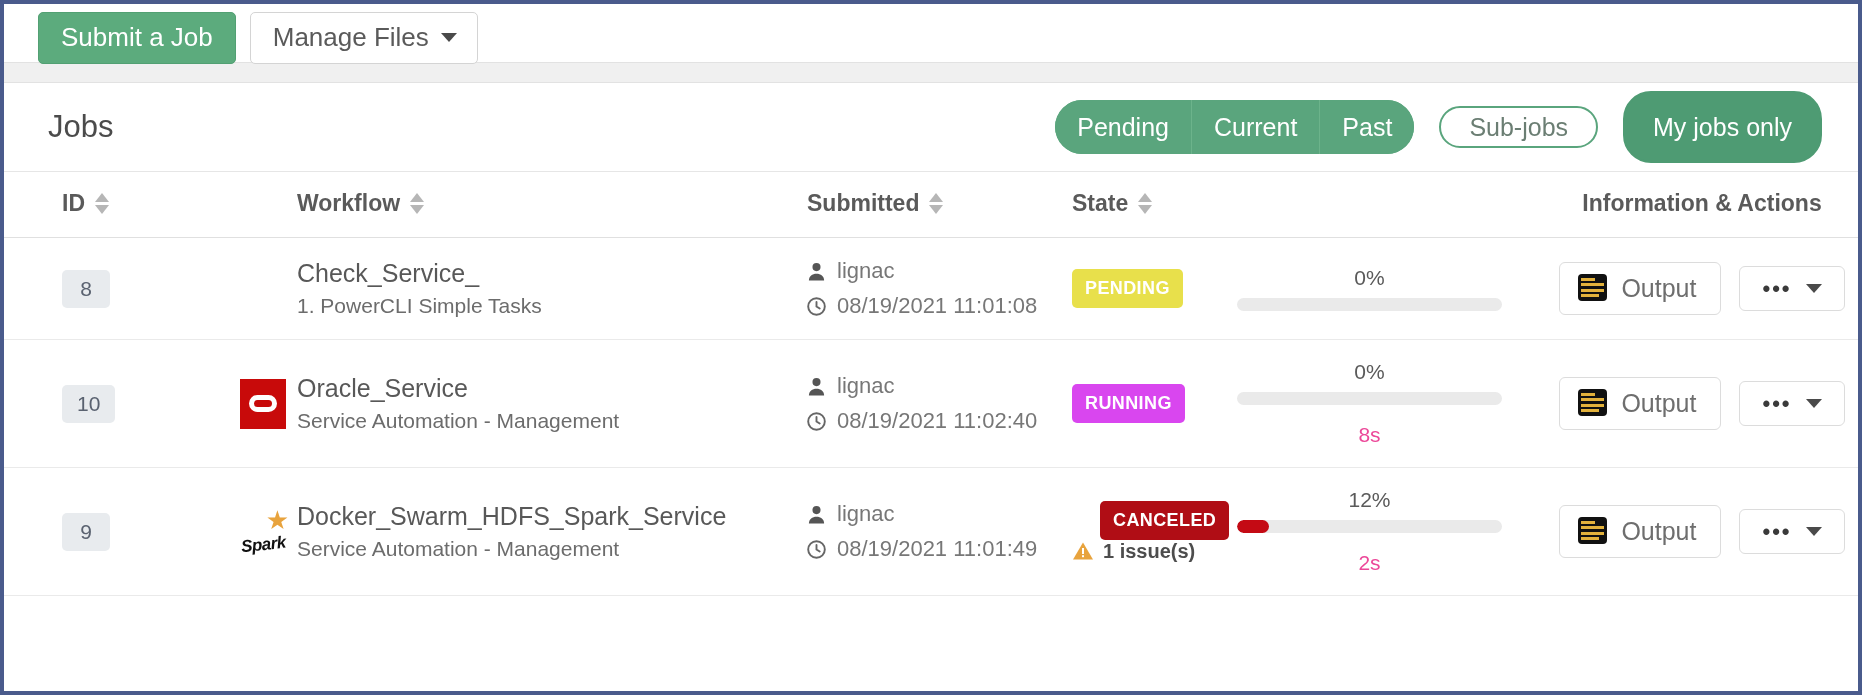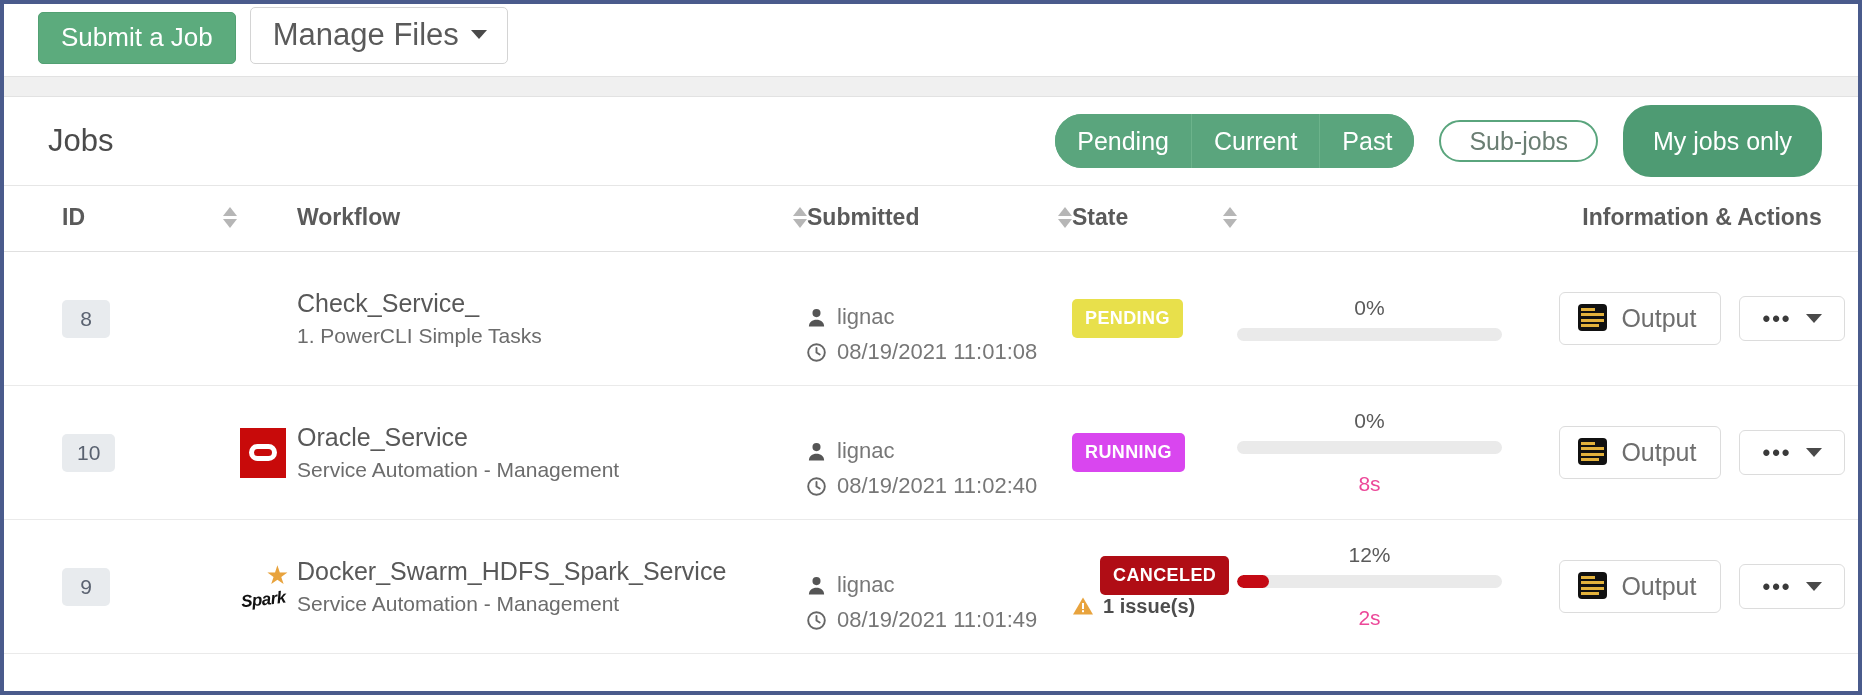--- a/index.html
+++ b/index.html
@@ -13,45 +13,45 @@
     width: 1862px;
     height: 695px;
     box-sizing: border-box;
     background: #ffffff;
     border: 4px solid #4a5b8c;
     overflow: hidden;
   }
 
   
   .toolbar {
-    height: 72px;
+    height: 58px;
     box-sizing: border-box;
-    padding: 10px 0 12px 34px;
-    display: flex;
-    align-items: flex-end;
+    padding: 10px 0 0 34px;
+    display: flex;
+    align-items: center;
     gap: 14px;
     background: #ffffff;
   }
   .btn-submit {
     background: #5cab7d;
     color: #ffffff;
     border: 1px solid #52a073;
     border-radius: 5px;
     font-size: 26px;
     padding: 11px 22px 13px 22px;
     line-height: 1;
     cursor: pointer;
     font-family: "Liberation Sans", sans-serif;
   }
   .btn-manage {
     background: #ffffff;
     color: #5a5a5a;
     border: 1px solid #d4d4d4;
     border-radius: 5px;
-    font-size: 31px;
+    font-size: 26px;
     padding: 11px 20px 13px 22px;
     line-height: 1;
     cursor: pointer;
     display: flex;
     align-items: center;
     gap: 12px;
     font-family: "Liberation Sans", sans-serif;
   }
   .caret-down {
     width: 0; height: 0;
@@ -145,21 +145,20 @@
     font-weight: bold;
     padding: 18px 0 20px 0;
     border-bottom: 1px solid #e0e0e0;
     text-align: left;
     vertical-align: middle;
   }
   .th-inner {
     display: flex;
     align-items: center;
     gap: 10px;
-    justify-content: space-between;
   }
   .col-id     { width: 175px; padding-left: 58px !important; }
   .col-logo   { width: 60px; }
   .col-wf     { width: 510px; }
   .col-sub    { width: 265px; }
   .col-state  { width: 165px; }
   .col-prog   { width: 265px; }
   .col-info   { width: 400px; text-align: center !important; }
 
   .sort-icon {
@@ -244,21 +243,20 @@
     font-size: 21px;
     color: #6c6c6c;
   }
 
   .sub-line {
     display: flex;
     align-items: center;
     gap: 11px;
     font-size: 22px;
     color: #777777;
-    margin-top: 32px;
   }
   .sub-line + .sub-line { margin-top: 9px; }
   .ic { flex: 0 0 auto; display: inline-flex; }
 
   
   .badge {
     display: inline-block;
     color: #ffffff;
     font-size: 18px;
     font-weight: bold;

